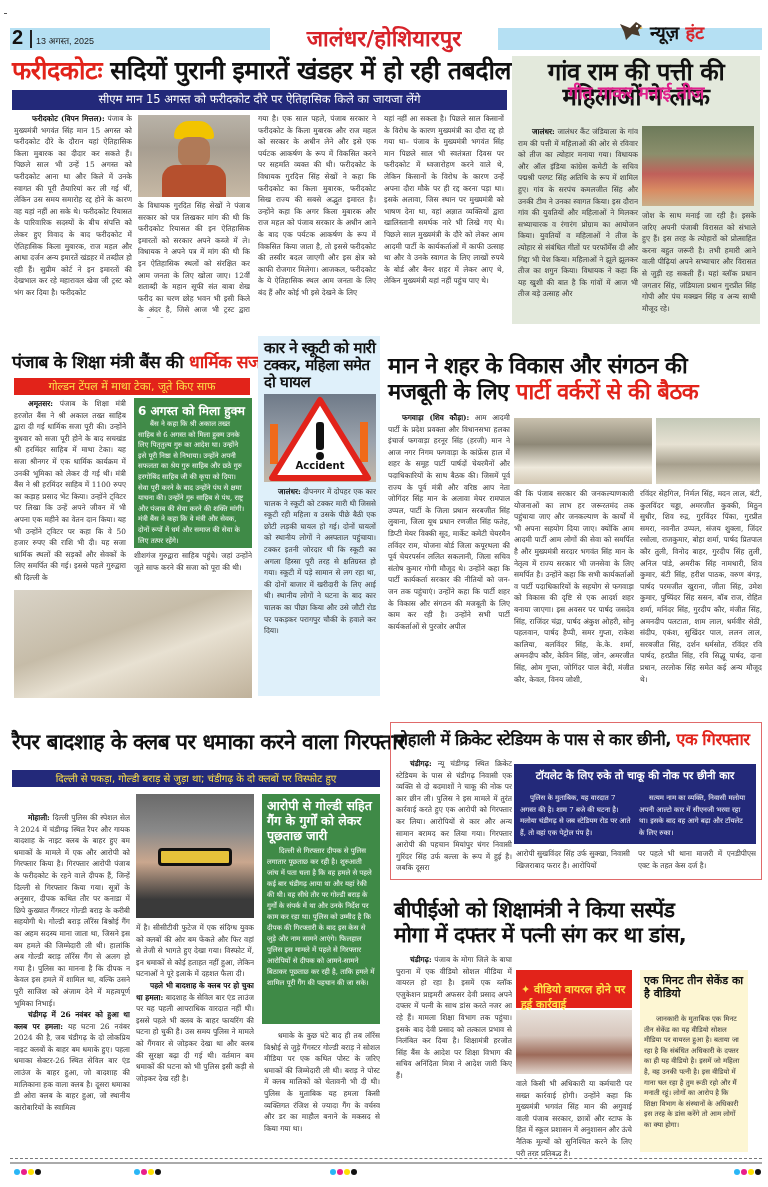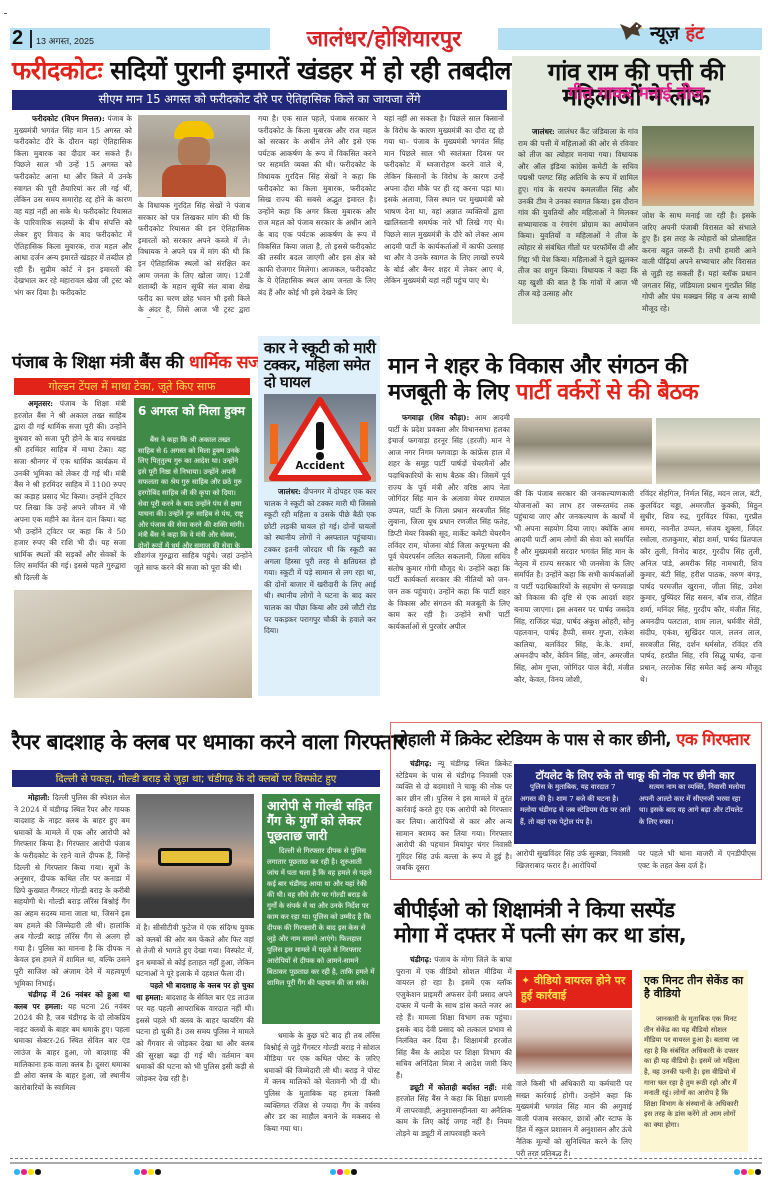--- a/index.html
+++ b/index.html
@@ -70,21 +70,21 @@
 
 <div class="abs h1" style="left:12px;top:353px;width:250px;font-size:17.5px;white-space:nowrap">
   <span>पंजाब के शिक्षा मंत्री बैंस की</span>
   <span class="red">धार्मिक सजा पूरी</span>
 </div>
 <div class="abs bar" style="left:14px;top:378px;width:236px;height:17px;background:#e2231a;color:#ffe24a;font-size:11px;line-height:17px">गोल्डन टेंपल में माथा टेका, जूते किए साफ</div>
 <div class="abs txt" style="left:14px;top:398px;width:112px;height:200px;overflow:hidden;text-indent:14px">
   <b>अमृतसर:</b> <span>पंजाब के शिक्षा मंत्री हरजोत बैंस ने श्री अकाल तख्त साहिब द्वारा दी गई धार्मिक सजा पूरी की। उन्होंने बुधवार को सजा पूरी होने के बाद सचखंड श्री हरमिंदर साहिब में माथा टेका। यह सजा श्रीनगर में एक धार्मिक कार्यक्रम में उनकी भूमिका को लेकर दी गई थी। मंत्री बैंस ने श्री हरमिंदर साहिब में 1100 रुपए का कड़ाह प्रसाद भेंट किया। उन्होंने ट्विटर पर लिखा कि उन्हें अपने जीवन में भी अपना एक महीने का वेतन दान किया। यह भी उन्होंने ट्विटर पर कहा कि वे 50 हजार रुपए की राशि भी दी। यह सजा धार्मिक स्थलों की सड़कों और सेवकों के लिए समर्पित की गई। इससे पहले गुरुद्वारा श्री दिल्ली के</span>
 </div>
 <div class="abs boxg" style="left:134px;top:398px;width:118px;height:150px;padding:4px 4px;overflow:hidden">
-  <div style="font:bold 12px 'DejaVu Sans',sans-serif;margin-bottom:16px">6 अगस्त को मिला हुक्म</div>
+  <div style="font:bold 12px 'DejaVu Sans',sans-serif;margin-bottom:0">6 अगस्त को मिला हुक्म</div>
   <div style="font-size:7px;line-height:10.6px;text-indent:12px">बैंस ने कहा कि श्री अकाल तख्त साहिब से 6 अगस्त को मिला हुक्म उनके लिए पितृतुल्य गुरु का आदेश था। उन्होंने इसे पूरी निष्ठा से निभाया। उन्होंने अपनी सफलता का श्रेय गुरु साहिब और छठे गुरु हरगोबिंद साहिब जी की कृपा को दिया। सेवा पूरी करने के बाद उन्होंने पंथ से क्षमा याचना की। उन्होंने गुरु साहिब से पंथ, राष्ट्र और पंजाब की सेवा करने की शक्ति मांगी। मंत्री बैंस ने कहा कि वे मंत्री और सेवक, दोनों रूपों में धर्म और समाज की सेवा के लिए तत्पर रहेंगे।</div>
 </div>
 <div class="abs txt" style="left:134px;top:550px;width:118px;height:36px;overflow:hidden">शीशगंज गुरुद्वारा साहिब पहुंचे। जहां उन्होंने जूते साफ करने की सजा को पूरा की थी।</div>
 <div class="abs photo" style="left:14px;top:590px;width:238px;height:108px;background:linear-gradient(160deg,#d9d3c7 0%,#c6bca8 40%,#e8e1d2 60%,#bfb19a 100%)"></div>
 
 <div class="abs" style="left:258px;top:336px;width:122px;height:360px;background:#dff0fa"></div>
 <div class="abs h1" style="left:264px;top:340px;width:114px;font-size:15px;line-height:17px">कार ने स्कूटी को मारी टक्कर, महिला समेत दो घायल</div>
 <div class="abs" style="left:264px;top:394px;width:112px;height:88px;background:linear-gradient(180deg,#6f7a88 0%,#9ba3ad 55%,#c4b8a8 100%);overflow:hidden">
   <svg width="112" height="88" viewBox="0 0 112 88">
     <rect x="6" y="30" width="8" height="40" fill="#f06a1a"></rect>
@@ -106,21 +106,21 @@
 <div class="abs txt" style="left:388px;top:412px;width:122px;height:294px;overflow:hidden;text-indent:14px">
   <b>फगवाड़ा (शिव कौड़ा):</b> <span>आम आदमी पार्टी के प्रदेश प्रवक्ता और विधानसभा हलका इंचार्ज फगवाड़ा हरनूर सिंह (हरजी) मान ने आज नगर निगम फगवाड़ा के कांफ्रेंस हाल में शहर के समूह पार्टी पार्षदों चेयरमैनों और पदाधिकारियों के साथ बैठक की। जिसमें पूर्व राज्य के पूर्व मंत्री और वरिष्ठ आप नेता जोगिंदर सिंह मान के अलावा मेयर रामपाल उप्पल, पार्टी के जिला प्रधान सरबजीत सिंह लुबाना, जिला यूथ प्रधान रणजीत सिंह फतेह, डिप्टी मेयर विक्की सूद, मार्केट कमेटी चेयरमैन तविंदर राम, योजना बोर्ड जिला कपूरथला की पूर्व चेयरपर्सन ललित सकलानी, जिला सचिव संतोष कुमार गोगी मौजूद थे। उन्होंने कहा कि पार्टी कार्यकर्ता सरकार की नीतियों को जन-जन तक पहुंचाएं। उन्होंने कहा कि पार्टी शहर के विकास और संगठन की मजबूती के लिए काम कर रही है। उन्होंने सभी पार्टी कार्यकर्ताओं से पुरजोर अपील</span>
 </div>
 <div class="abs photo" style="left:514px;top:418px;width:138px;height:66px;background:linear-gradient(180deg,#c9c1ae 0%,#8e8877 40%,#eee9dc 75%,#d2c7b3 100%)"></div>
 <div class="abs photo" style="left:656px;top:418px;width:104px;height:66px;background:linear-gradient(180deg,#c4c9b8 0%,#e7e2d3 40%,#a7a08e 70%,#dad3c0 100%)"></div>
 <div class="abs txt" style="left:514px;top:488px;width:120px;height:220px;overflow:hidden">की कि पंजाब सरकार की जनकल्याणकारी योजनाओं का लाभ हर जरूरतमंद तक पहुंचाया जाए और जनकल्याण के कार्यों में भी अपना सहयोग दिया जाए। क्योंकि आम आदमी पार्टी आम लोगों की सेवा को समर्पित है और मुख्यमंत्री सरदार भगवंत सिंह मान के नेतृत्व में राज्य सरकार भी जनसेवा के लिए समर्पित है। उन्होंने कहा कि सभी कार्यकर्ताओं व पार्टी पदाधिकारियों के सहयोग से फगवाड़ा को विकास की दृष्टि से एक आदर्श शहर बनाया जाएगा। इस अवसर पर पार्षद जसदेव सिंह, राजिंदर चंद्रा, पार्षद अंकुश ओहरी, सोनू पहलवान, पार्षद हैप्पी, समर गुप्ता, राकेश कालिया, बलविंदर सिंह, के.के. शर्मा, अमनदीप कौर, केविन सिंह, जोन, अमरजीत सिंह, ओम गुप्ता, जोगिंदर पाल बेदी, मंजीत कौर, केवल, विनय जोशी,</div>
 <div class="abs txt" style="left:640px;top:488px;width:122px;height:220px;overflow:hidden">रविंदर सेहगिल, निर्मल सिंह, मदन लाल, बंटी, कुलविंदर चड्डा, अमरजीत कुक्की, मिठुन सुधीर, शिव रुद्र, गुरविंदर पिंका, गुरप्रीत समरा, नवनीत उप्पल, संजय शुक्ला, जिंदर रसोला, राजकुमार, बोहा शर्मा, पार्षद प्रितपाल कौर तुली, विनोद बाहर, गुरदीप सिंह तुली, अनिल पांडे, अमरीक सिंह नामधारी, शिव कुमार, बंटी सिंह, हरीश पाठक, वरुण बंगड़, पार्षद परमजीत खुराना, जीता सिंह, उमेश कुमार, पुष्पिंदर सिंह ससन, बॉब राज, रोहित शर्मा, मनिंदर सिंह, गुरदीप कौर, मंजीत सिंह, अमनदीप पलटाता, शाम लाल, धर्मवीर सेठी, संदीप, एकंश, सुखिंदर पाल, ललन लाल, सरबजीत सिंह, दर्शन धर्मसोत, रविंदर रवि पार्षद, हरप्रीत सिंह, रवि सिद्धू पार्षद, दाना प्रधान, तरलोक सिंह समेत कई अन्य मौजूद थे।</div>
 
 <div class="abs h1" style="left:12px;top:731px;width:380px;font-size:21px;white-space:nowrap">रैपर बादशाह के क्लब पर धमाका करने वाला गिरफ्तार</div>
 <div class="abs bar" style="left:12px;top:770px;width:368px;height:17px;background:#23297a;color:#ffe24a;font-size:10px;line-height:17px;white-space:nowrap;overflow:hidden">दिल्ली से पकड़ा, गोल्डी बराड़ से जुड़ा था; चंडीगढ़ के दो क्लबों पर विस्फोट हुए</div>
-<div class="abs txt" style="left:14px;top:792px;width:116px;height:362px;overflow:hidden;text-indent:14px">
+<div class="abs txt" style="left:14px;top:812px;width:116px;height:362px;overflow:hidden;text-indent:14px">
   <b>मोहाली:</b> <span>दिल्ली पुलिस की स्पेशल सेल ने 2024 में चंडीगढ़ स्थित रैपर और गायक बादशाह के नाइट क्लब के बाहर हुए बम धमाकों के मामले में एक और आरोपी को गिरफ्तार किया है। गिरफ्तार आरोपी पंजाब के फरीदकोट के रहने वाले दीपक हैं, जिन्हें दिल्ली से गिरफ्तार किया गया। सूत्रों के अनुसार, दीपक कथित तौर पर कनाडा में छिपे कुख्यात गैंगस्टर गोल्डी बराड़ के करीबी सहयोगी थे। गोल्डी बराड़ लॉरेंस बिश्नोई गैंग का अहम सदस्य माना जाता था, जिसने इस बम हमले की जिम्मेदारी ली थी। हालांकि अब गोल्डी बराड़ लॉरेंस गैंग से अलग हो गया है। पुलिस का मानना है कि दीपक न केवल इस हमले में शामिल था, बल्कि उसने पूरी साजिश को अंजाम देने में महत्वपूर्ण भूमिका निभाई।</span>
   <div style="text-indent:14px"><b>चंडीगढ़ में 26 नवंबर को हुआ था क्लब पर हमला:</b> <span>यह घटना 26 नवंबर 2024 की है, जब चंडीगढ़ के दो लोकप्रिय नाइट क्लबों के बाहर बम धमाके हुए। पहला धमाका सेक्टर-26 स्थित सेविल बार एंड लाउंज के बाहर हुआ, जो बादशाह की मालिकाना हक वाला क्लब है। दूसरा धमाका डी ओरा क्लब के बाहर हुआ, जो स्थानीय कारोबारियों के स्वामित्व</span></div>
 </div>
 <div class="abs photo" style="left:136px;top:794px;width:118px;height:124px;background:linear-gradient(180deg,#6a6a6a 0%,#8a8a8a 30%,#caa78e 55%,#3a3a3a 85%)">
   <div style="position:absolute;left:22px;top:54px;width:74px;height:18px;background:#e6c23a;border:3px solid #111;border-radius:4px"></div>
 </div>
 <div class="abs txt" style="left:136px;top:922px;width:118px;height:232px;overflow:hidden">
   <span>में है। सीसीटीवी फुटेज में एक संदिग्ध युवक को क्लबों की ओर बम फेंकते और फिर वहां से तेजी से भागते हुए देखा गया। विस्फोट में, इन धमाकों से कोई हताहत नहीं हुआ, लेकिन घटनाओं ने पूरे इलाके में दहशत फैला दी।</span>
   <div style="text-indent:14px"><b>पहले भी बादशाह के क्लब पर हो चुका था हमला:</b> <span>बादशाह के सेविल बार एंड लाउंज पर यह पहली आपराधिक वारदात नहीं थी। इससे पहले भी क्लब के बाहर फायरिंग की घटना हो चुकी है। उस समय पुलिस ने मामले को गैंगवार से जोड़कर देखा था और क्लब की सुरक्षा बढ़ा दी गई थी। वर्तमान बम धमाकों की घटना को भी पुलिस इसी कड़ी से जोड़कर देख रही है।</span></div>
 </div>
@@ -132,38 +132,37 @@
 
 <div class="abs" style="left:390px;top:722px;width:372px;height:158px;border:1px solid #e06a6a"></div>
 <div class="abs h1" style="left:394px;top:731px;width:366px;font-size:16.5px;white-space:nowrap">
   <span>मोहाली में क्रिकेट स्टेडियम के पास से कार छीनी,</span>
   <span class="red">एक गिरफ्तार</span>
 </div>
 <div class="abs txt" style="left:396px;top:758px;width:116px;height:116px;overflow:hidden;text-indent:14px">
   <b>चंडीगढ़:</b> <span>न्यू चंडीगढ़ स्थित क्रिकेट स्टेडियम के पास से चंडीगढ़ निवासी एक व्यक्ति से दो बदमाशों ने चाकू की नोक पर कार छीन ली। पुलिस ने इस मामले में तुरंत कार्रवाई करते हुए एक आरोपी को गिरफ्तार कर लिया। आरोपियों से कार और अन्य सामान बरामद कर लिया गया। गिरफ्तार आरोपी की पहचान मियांपुर चंगर निवासी गुरिंदर सिंह उर्फ बल्ला के रूप में हुई है। जबकि दूसरा</span>
 </div>
 <div class="abs boxb" style="left:514px;top:764px;width:242px;height:80px;padding:4px 6px;overflow:hidden">
-  <div style="font:bold 10.5px 'DejaVu Sans',sans-serif;text-align:center;margin-bottom:0;white-space:nowrap">टॉयलेट के लिए रुके तो चाकू की नोक पर छीनी कार</div>
+  <div style="font:bold 10.5px 'DejaVu Sans',sans-serif;text-align:center;margin-bottom:11px;white-space:nowrap">टॉयलेट के लिए रुके तो चाकू की नोक पर छीनी कार</div>
   <div style="display:flex;gap:8px">
     <div style="flex:1;font-size:7px;line-height:11.5px;text-indent:10px">पुलिस के मुताबिक, यह वारदात 7 अगस्त की है। शाम 7 बजे की घटना है। मलोया चंडीगढ़ से जब स्टेडियम रोड पर आते हैं, तो वहां एक पेट्रोल पंप है।</div>
     <div style="flex:1;font-size:7px;line-height:11.5px;text-indent:10px">सत्यम नाम का व्यक्ति, निवासी मलोया अपनी आल्टो कार में सीएनजी भरवा रहा था। इसके बाद वह आगे बढ़ा और टॉयलेट के लिए रुका।</div>
   </div>
 </div>
 <div class="abs txt" style="left:516px;top:848px;width:114px;height:26px;overflow:hidden">आरोपी सुखविंदर सिंह उर्फ सुक्खा, निवासी खिजराबाद फरार है। आरोपियों</div>
 <div class="abs txt" style="left:638px;top:848px;width:118px;height:26px;overflow:hidden">पर पहले भी थाना माजरी में एनडीपीएस एक्ट के तहत केस दर्ज है।</div>
 
 <div class="abs h1" style="left:394px;top:898px;width:370px;font-size:21px;line-height:25px;white-space:nowrap">
   <div>बीपीईओ को शिक्षामंत्री ने किया सस्पेंड</div>
   <div>मोगा में दफ्तर में पत्नी संग कर था डांस,</div>
 </div>
 <div class="abs txt" style="left:396px;top:954px;width:116px;height:200px;overflow:hidden;text-indent:14px">
   <b>चंडीगढ़:</b> <span>पंजाब के मोगा जिले के बाघा पुराना में एक वीडियो सोशल मीडिया में वायरल हो रहा है। इसमें एक ब्लॉक एजुकेशन प्राइमरी अफसर देवी प्रसाद अपने दफ्तर में पत्नी के साथ डांस करते नजर आ रहे हैं। मामला शिक्षा विभाग तक पहुंचा। इसके बाद देवी प्रसाद को तत्काल प्रभाव से निलंबित कर दिया है। शिक्षामंत्री हरजोत सिंह बैंस के आदेश पर शिक्षा विभाग की सचिव अनिंदिता मित्रा ने आदेश जारी किए हैं।</span>
-  <div style="text-indent:14px"><b>ड्यूटी में कोताही बर्दाश्त नहीं:</b> <span>मंत्री हरजोत सिंह बैंस ने कहा कि शिक्षा प्रणाली में लापरवाही, अनुशासनहीनता या अनैतिक काम के लिए कोई जगह नहीं है। नियम तोड़ने या ड्यूटी में लापरवाही करने</span></div>
 </div>
-<div class="abs" style="left:516px;top:970px;width:116px;height:38px;background:#e2231a;color:#ffe24a;padding:3px 5px;font:bold 11px 'DejaVu Sans',sans-serif;line-height:15px">
+<div class="abs" style="left:516px;top:970px;width:116px;height:38px;background:#e2231a;color:#ffe24a;padding:12px 5px;font:bold 11px 'DejaVu Sans',sans-serif;line-height:15px">
   <span>✦</span> <span>वीडियो वायरल होने पर हुई कार्रवाई</span>
 </div>
 <div class="abs photo" style="left:516px;top:1010px;width:116px;height:64px;background:linear-gradient(180deg,#e8e2dc 0%,#d7c6bc 40%,#9d6b5a 70%,#e4d8d0 100%)"></div>
 <div class="abs txt" style="left:516px;top:1078px;width:116px;height:78px;overflow:hidden">वाले किसी भी अधिकारी या कर्मचारी पर सख्त कार्रवाई होगी। उन्होंने कहा कि मुख्यमंत्री भगवंत सिंह मान की अगुवाई वाली पंजाब सरकार, छात्रों और स्टाफ के हित में स्कूल प्रशासन में अनुशासन और ऊंचे नैतिक मूल्यों को सुनिश्चित करने के लिए पूरी तरह प्रतिबद्ध है।</div>
 <div class="abs" style="left:640px;top:970px;width:108px;height:182px;background:#fdf6d3;padding:4px 4px;overflow:hidden">
   <div style="font:bold 11px 'DejaVu Sans',sans-serif;line-height:13px;color:#111;margin-bottom:14px">एक मिनट तीन सेकेंड का है वीडियो</div>
   <div style="font-size:7px;line-height:10.6px;color:#333;text-indent:12px">जानकारी के मुताबिक एक मिनट तीन सेकेंड का यह वीडियो सोशल मीडिया पर वायरल हुआ है। बताया जा रहा है कि संबंधित अधिकारी के दफ्तर का ही यह वीडियो है। इसमें जो महिला है, वह उनकी पत्नी है। इस वीडियो में गाना चल रहा है तुम रूठी रहो और मैं मनाती रहूं। लोगों का आरोप है कि शिक्षा विभाग के संस्थानों के अधिकारी इस तरह के डांस करेंगे तो आम लोगों का क्या होगा।</div>
 </div>
 
 <div class="abs" style="left:10px;top:1158px;width:752px;height:0;border-top:1px dashed #777"></div>

